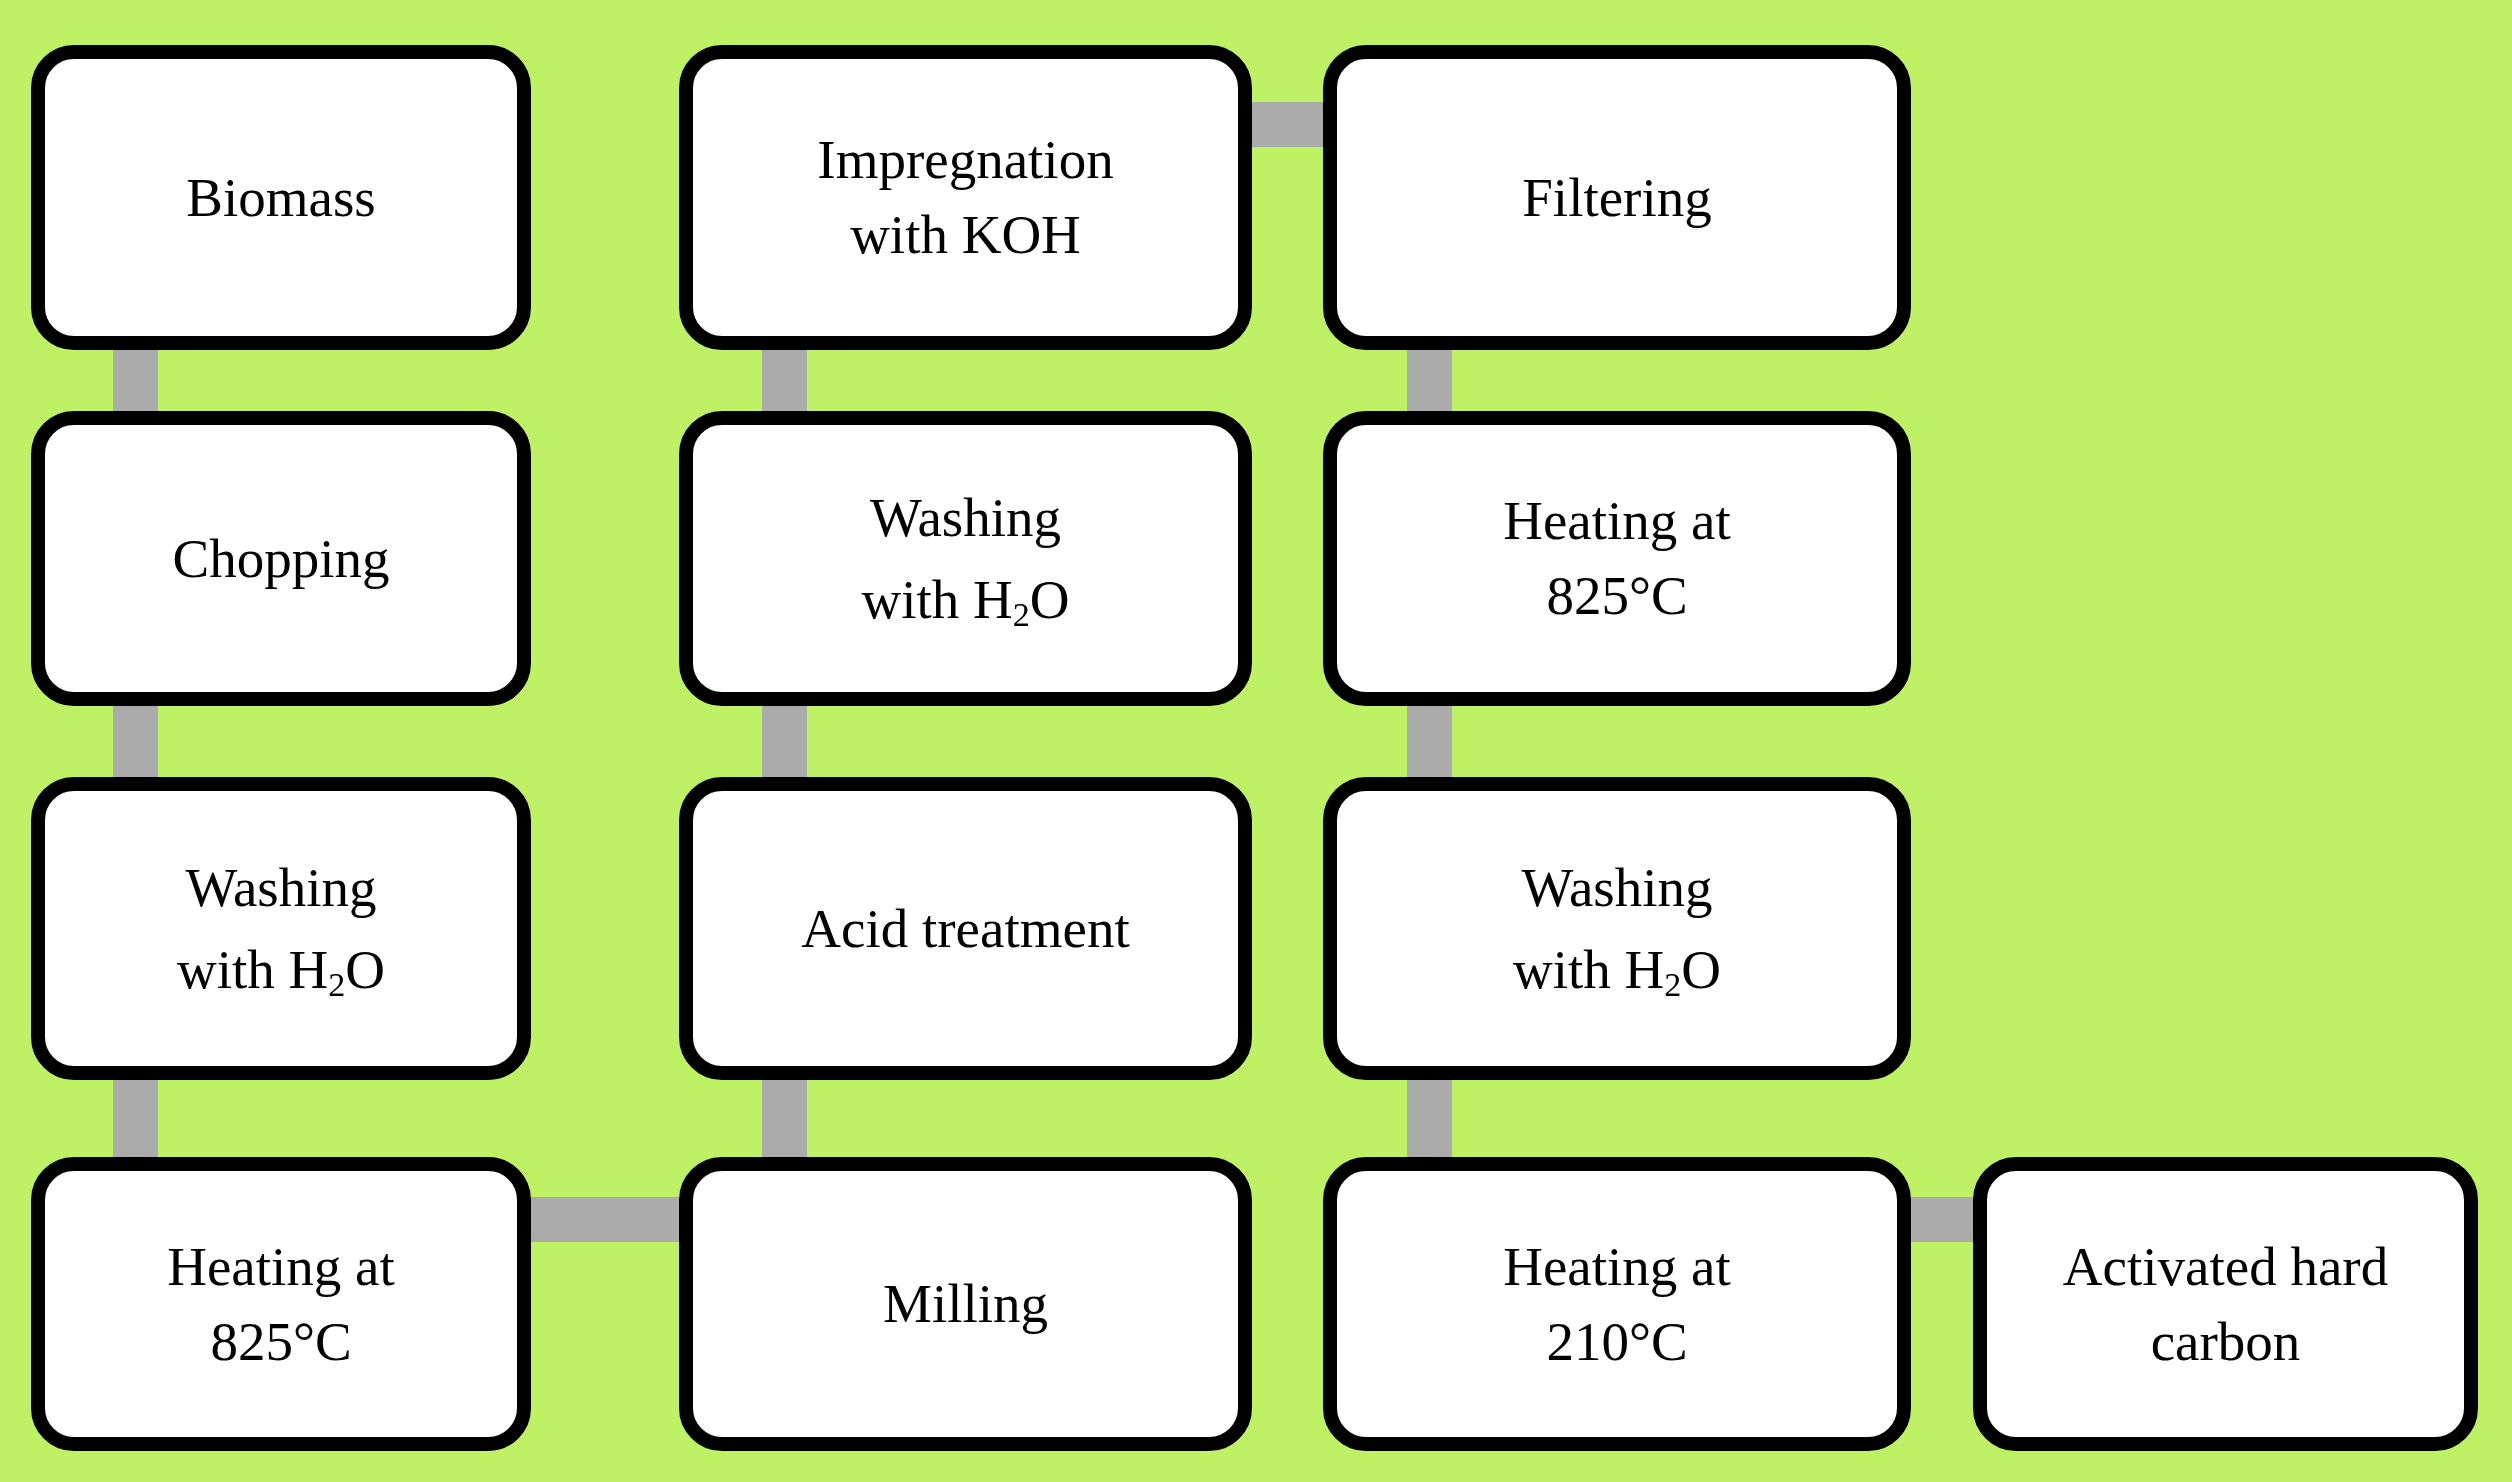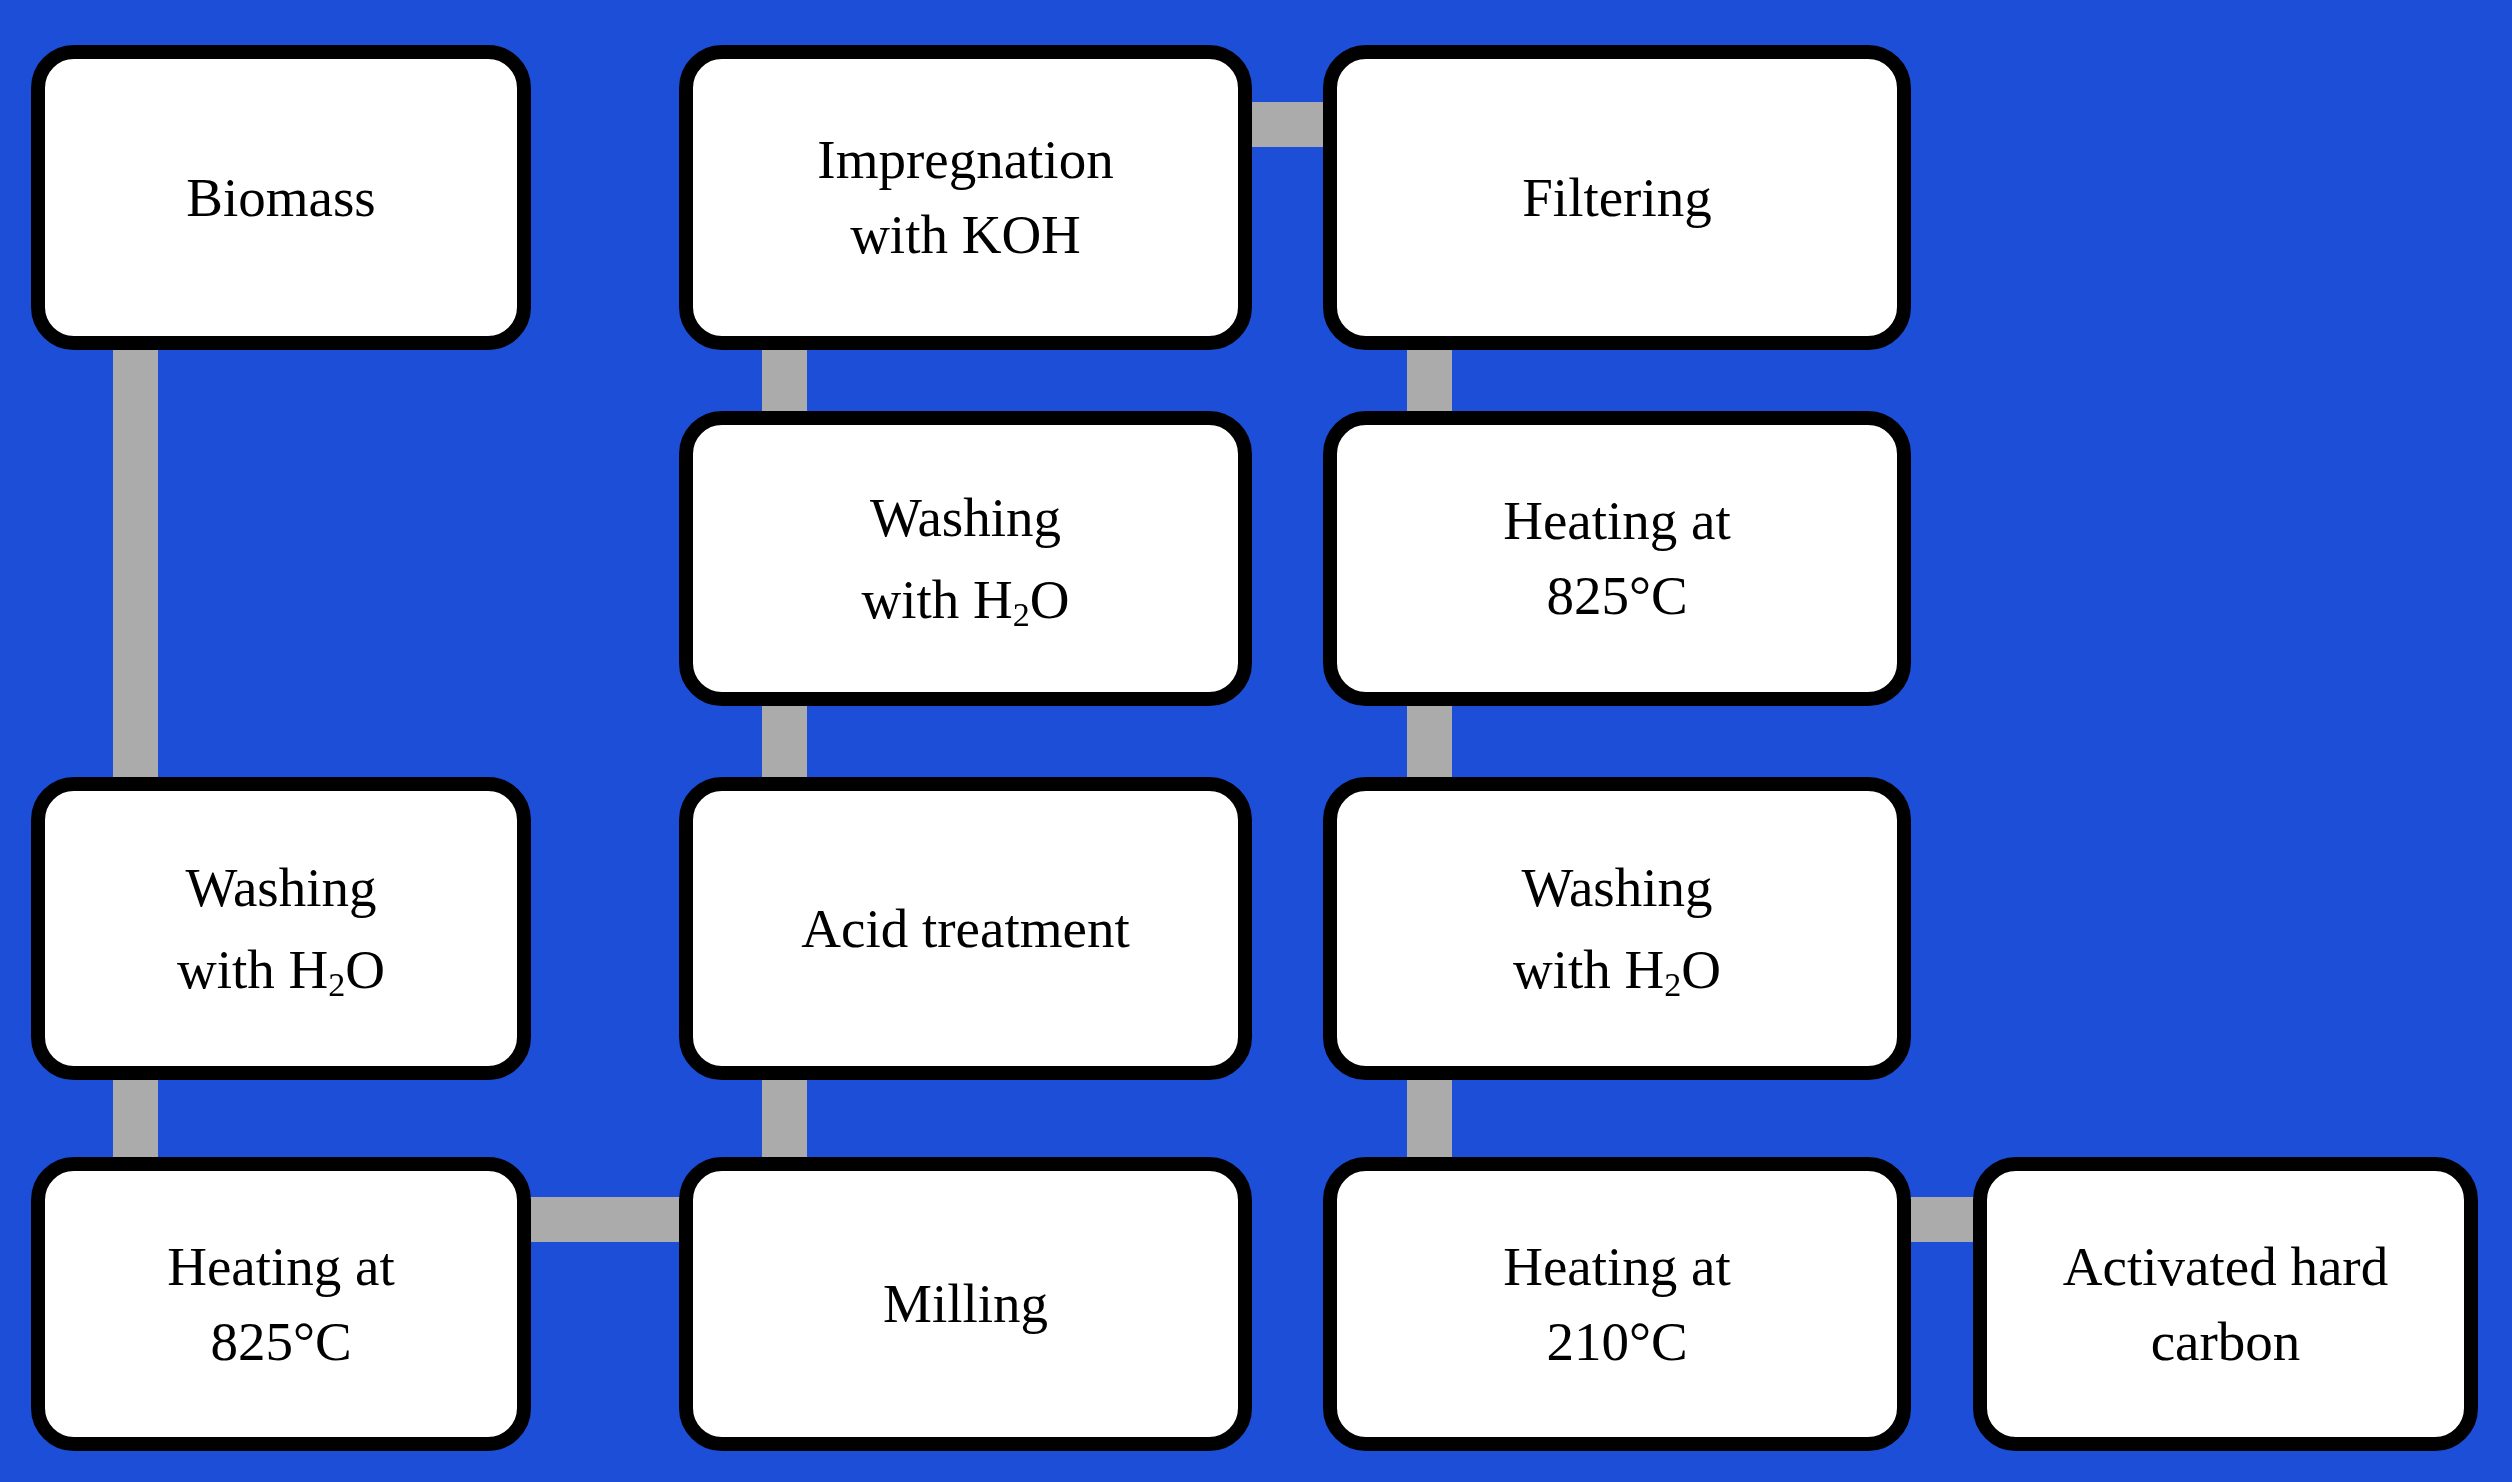--- a/index.html
+++ b/index.html
@@ -4,21 +4,21 @@
 <style>
   html, body {
     margin: 0;
     padding: 0;
     background: #ffffff;
   }
   #canvas {
     position: relative;
     width: 2512px;
     height: 1483px;
-    background: #1d4ed8;
+    background: #bef264;
     font-family: "Liberation Serif", serif;
     color: #000000;
     overflow: hidden;
   }
 
   
   .connector {
     position: absolute;
     background: #ababab;
     z-index: 1;
@@ -80,20 +80,25 @@
   <div class="connector vc vc3"></div>
   <div class="connector hc hc1"></div>
   <div class="connector hc hc2"></div>
   <div class="connector hc hc3"></div>
 
   <div class="box c1 r1">
     <div class="box-label">
         <div class="line"><span>Biomass</span></div>
       </div>
   </div>
+  <div class="box c1 r2">
+    <div class="box-label">
+        <div class="line"><span>Chopping</span></div>
+      </div>
+  </div>
   <div class="box c1 r3 spaced">
     <div class="box-label">
         <div class="line"><span>Washing</span></div>
         <div class="line"><span>with H</span><sub>2</sub><span>O</span></div>
       </div>
   </div>
   <div class="box c1 r4">
     <div class="box-label">
         <div class="line"><span>Heating at</span></div>
         <div class="line"><span>825°C</span></div>

